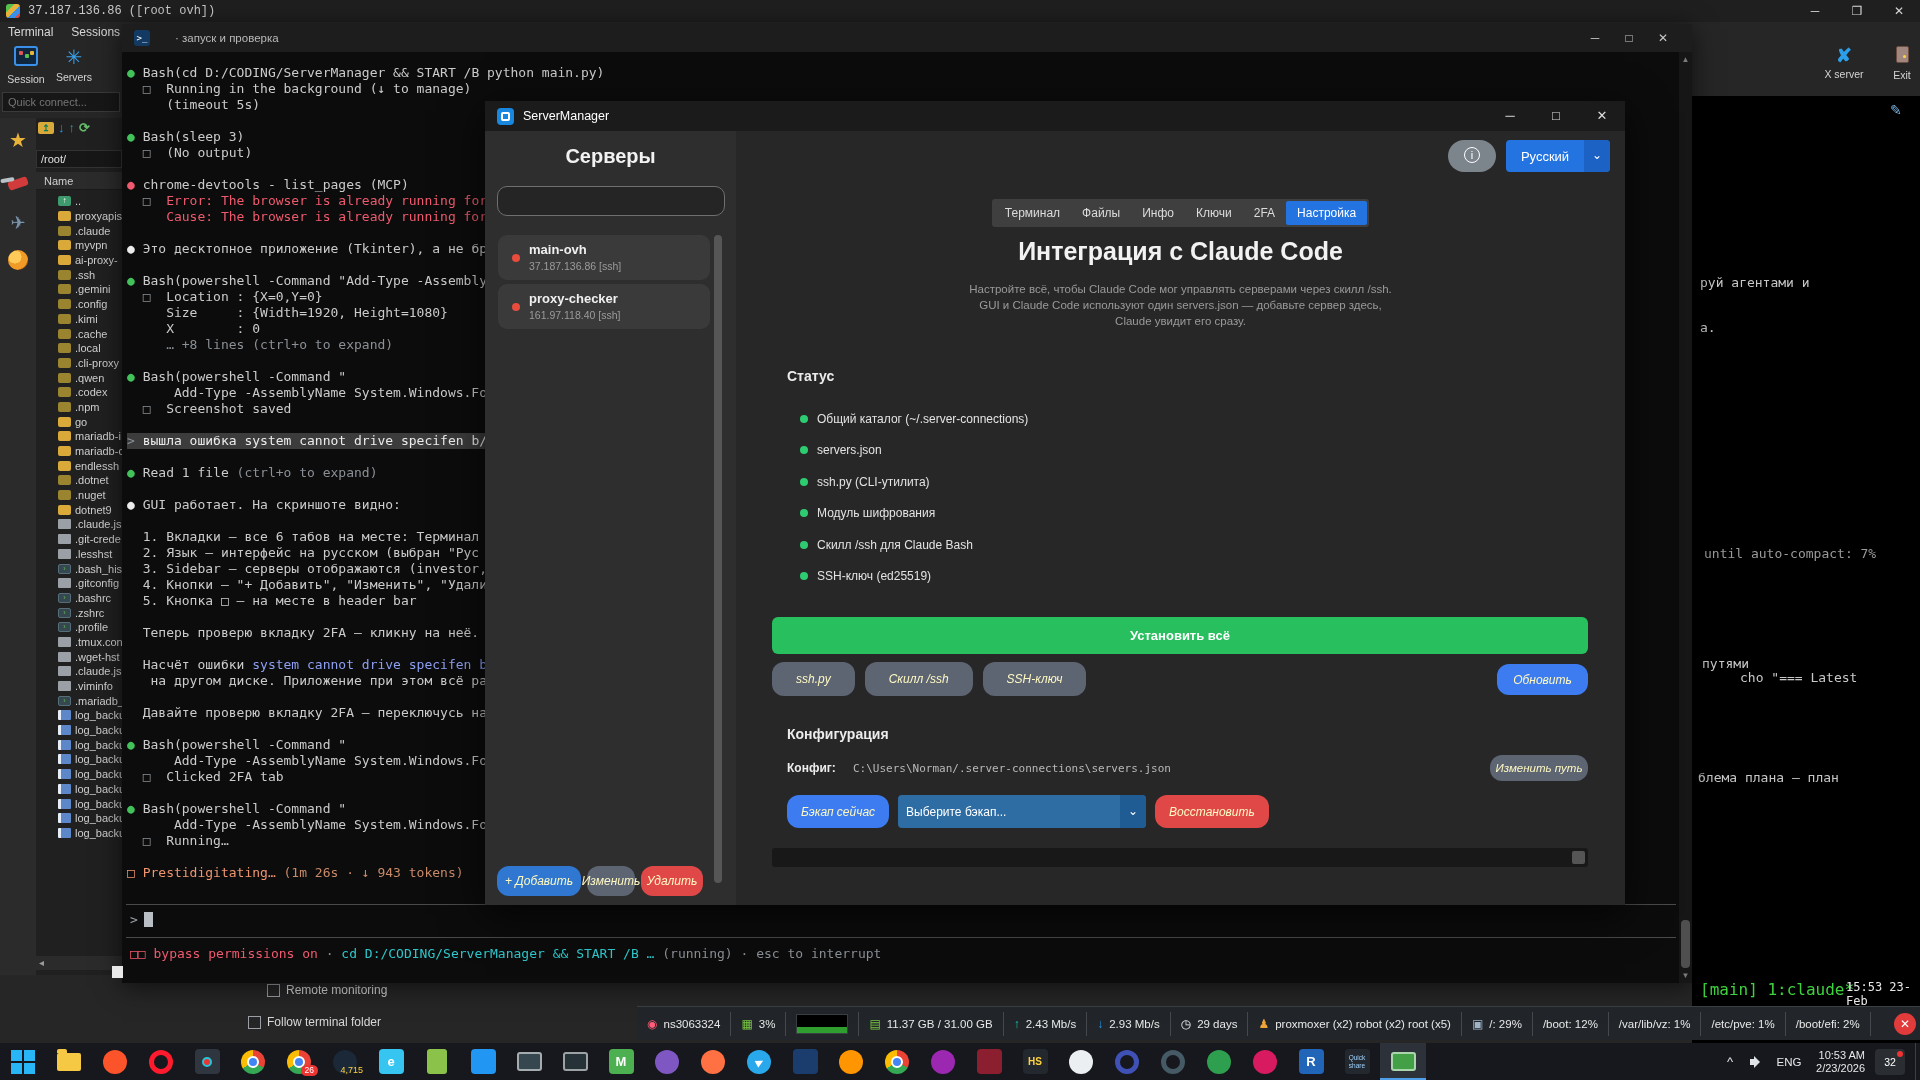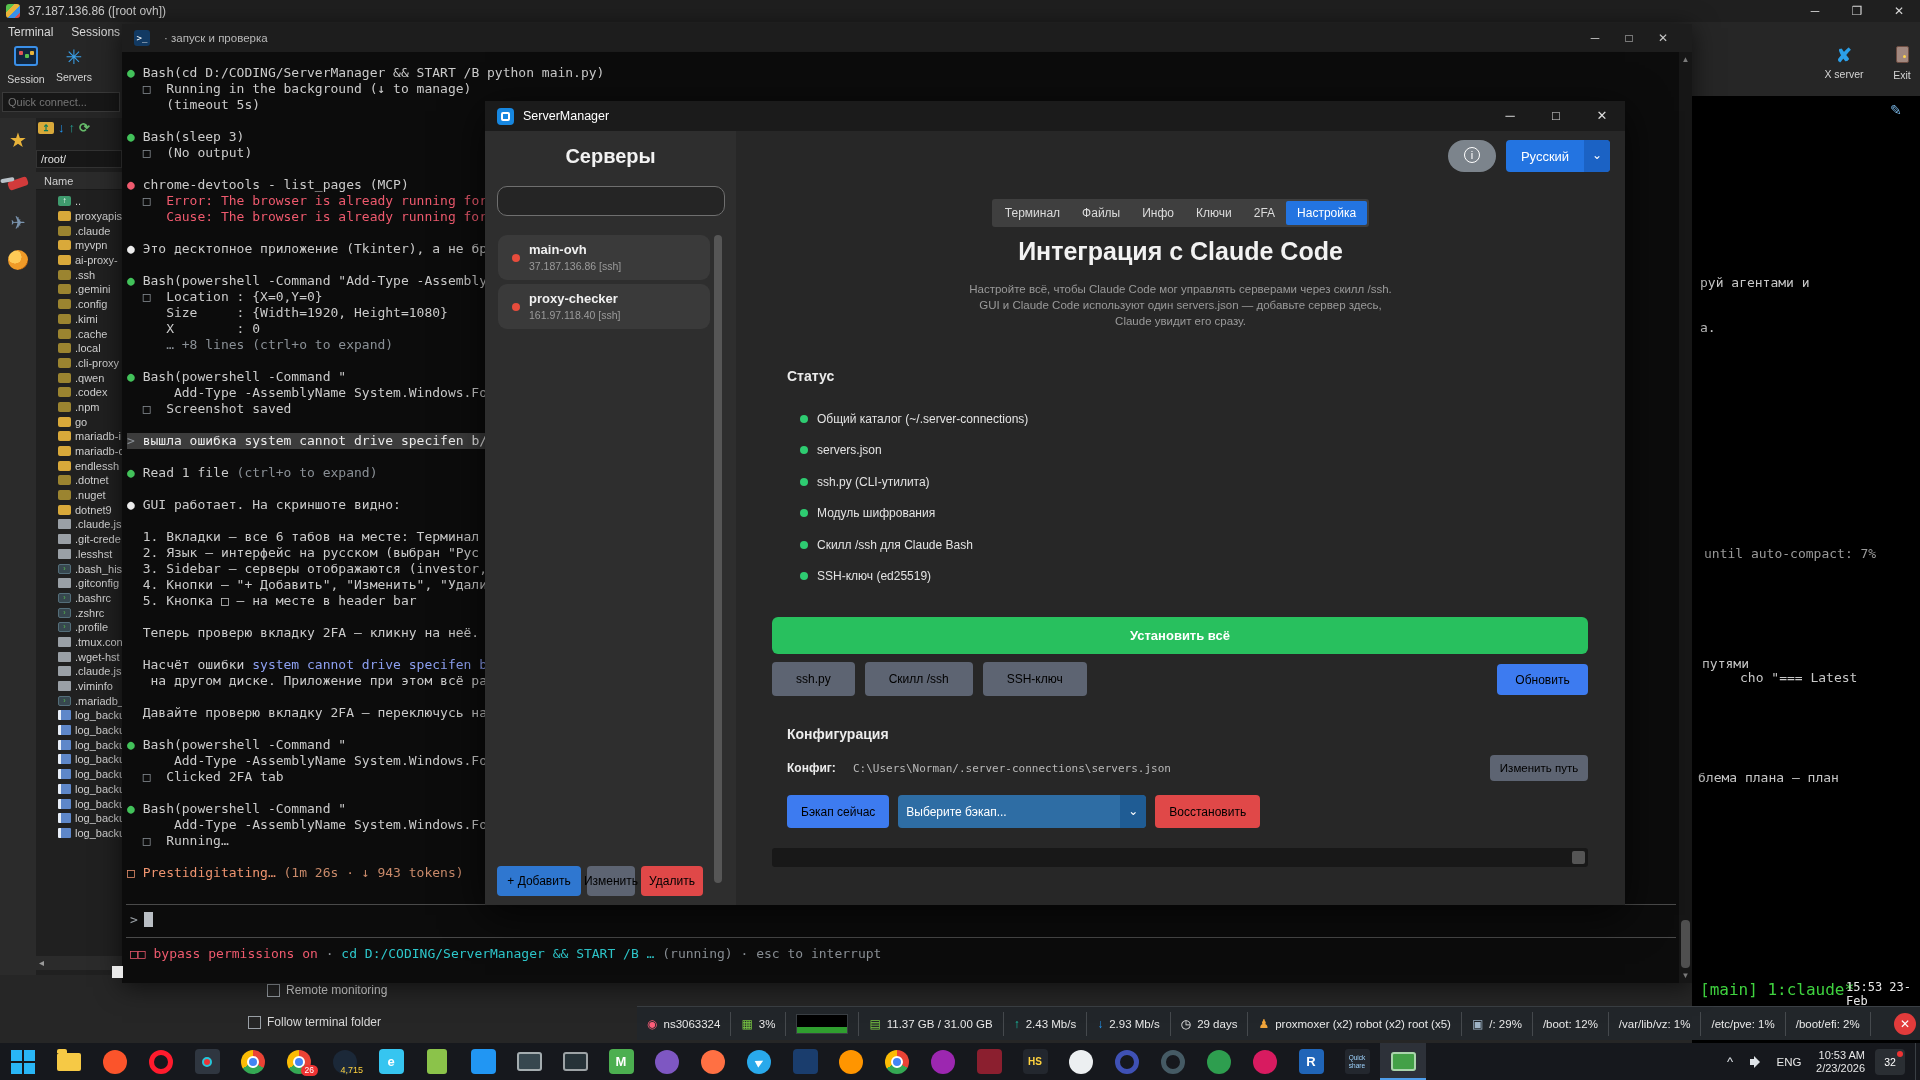--- a/index.html
+++ b/index.html
@@ -5,21 +5,21 @@
   * { margin:0; padding:0; box-sizing:border-box; }
   html,body { background:#000; }
   body { font-family:"Liberation Sans", sans-serif; }
   .screen { position:relative; width:1920px; height:1080px; background:#000; overflow:hidden; }
   .abs { position:absolute; }
 
   
   .mx-titlebar { left:0; top:0; width:1920px; height:22px; background:#1f1f1f; display:flex; align-items:center; }
   .mx-appicon { width:14px; height:14px; margin-left:6px; border-radius:3px;
     background:linear-gradient(135deg,#58c14d 0 30%,#e8b33a 30% 55%,#3a8fe8 55% 80%,#d84a4a 80%); }
-  .mx-title { color:#c9c9c9; font-size:12px; margin-left:8px; }
+  .mx-title { color:#c9c9c9; font-size:12px; margin-left:8px;font-family:Liberation Mono, monospace; }
   .mx-winctl { position:absolute; right:0; top:0; height:22px; display:flex; }
   .mx-winctl span { width:42px; text-align:center; color:#d8d8d8; font-size:12px; line-height:22px; }
   .mx-chrome { left:0; top:22px; width:1920px; height:96px; background:#262626; }
   .mx-menus { position:absolute; left:8px; top:3px; display:flex; gap:18px; }
   .mx-menus span { color:#d8d8d8; font-size:12px; }
   .mx-toolbtn { position:absolute; top:24px; width:48px; text-align:center; }
   .mx-toolbtn .lab { color:#d4d4d4; font-size:10.5px; display:block; margin-top:3px; }
   .sess-icon { display:inline-block; width:24px; height:20px; border:2px solid #3a8fe8; border-radius:3px; position:relative; background:#10263f; }
   .sess-icon i { position:absolute; width:4px; height:4px; border-radius:1px; }
   .sess-icon i:nth-child(1){ left:3px; top:3px; background:#e05555; }
@@ -77,21 +77,21 @@
   .seg { display:flex; align-items:center; gap:6px; padding:0 10px; height:24px; border-right:1px solid #45494d; color:#e8e8e8; font-size:11.5px; white-space:nowrap; }
   .seg .ic { font-size:12px; }
   .minigraph { width:52px; height:20px; background:#000; border:1px solid #3a3f44;
     background-image:linear-gradient(to top,#2f9e2f 0 35%, transparent 35%); }
   .statsbar .closer { margin-left:auto; margin-right:4px; width:22px; height:22px; border-radius:50%; background:#e23b3b; color:#fff; font-size:12px; text-align:center; line-height:22px; }
 
   
   .tw { left:122px; top:24px; width:1570px; height:959px; background:#0c0c0c; z-index:5; box-shadow:0 4px 24px rgba(0,0,0,.6); }
   .tw-titlebar { position:absolute; left:0; top:0; width:100%; height:28px; background:#1d1d1d; display:flex; align-items:center; }
   .tw-icon { width:16px; height:16px; margin-left:12px; background:#123a63; border-radius:3px; color:#fff; font-size:9px; line-height:16px; text-align:center; font-family:"DejaVu Sans Mono",monospace; }
-  .tw-title { color:#b9b9b9; font-size:11.5px; margin-left:14px; }
+  .tw-title { color:#b9b9b9; font-size:11.5px; margin-left:25px; }
   .tw-ctl { position:absolute; right:12px; top:0; height:28px; display:flex; }
   .tw-ctl span { width:34px; text-align:center; line-height:28px; color:#c8c8c8; font-size:12px; }
   .tw-lines { position:absolute; left:5px; top:41px; right:16px; font-family:"DejaVu Sans Mono", monospace; font-size:13px; }
   .tline { height:16px; white-space:pre; }
   .tline.hl { background:#3c3c3c; width:75%; }
   .sg{color:#42c25a} .sr{color:#ef5a6e} .sw{color:#ececec} .st{color:#cbcbcb}
   .sd{color:#8a9096} .sb{color:#8da0f2} .sc{color:#2ec8cc} .so{color:#f09570} .sod{color:#c98a6a}
   .tw-sep { position:absolute; left:4px; right:16px; height:1px; background:#4a4a4a; }
   .tw-prompt { position:absolute; left:8px; font-family:"DejaVu Sans Mono",monospace; font-size:13px; color:#9aa0a6; display:flex; align-items:center; gap:6px; }
   .cursorblk { display:inline-block; width:9px; height:15px; background:#b9bec4; }
@@ -114,21 +114,21 @@
   .sm-search { position:absolute; left:12px; top:55px; width:228px; height:30px; background:#252525; border:1.5px solid #6f6f6f; border-radius:10px; color:#eee; font-size:12px; padding:0 8px; }
   .sm-cards { position:absolute; left:13px; top:104px; width:212px; }
   .scard { height:45px; background:#3a3a3a; border-radius:9px; margin-bottom:4px; position:relative; }
   .scard .dot { position:absolute; left:14px; top:19px; width:8px; height:8px; border-radius:50%; }
   .scard .nm { position:absolute; left:31px; top:7px; color:#f0f0f0; font-size:13px; font-weight:bold; }
   .scard .ip { position:absolute; left:31px; top:25px; color:#9b9b9b; font-size:10.5px; }
   .dot.online { background:#2ecc71; } .dot.offline { background:#e74c3c; }
   .sm-vscroll { position:absolute; left:228px; top:104px; width:10px; height:648px; background:#2e2e2e; }
   .sm-vthumb { position:absolute; left:1px; top:0; width:8px; height:100%; background:#565656; border-radius:4px; }
   .sm-sbtns { position:absolute; left:12px; bottom:9px; display:flex; gap:6px; }
-  .btn { border-radius:4px; color:#000000; font-size:12px; display:flex; align-items:center; justify-content:center; white-space:nowrap; }
+  .btn { border-radius:12px; color:#fef9c3; font-size:12px; display:flex; align-items:center; justify-content:center; white-space:nowrap;font-style:italic; }
   .b-blue { background:#2f77d0; } .b-gray { background:#5d6472; } .b-red { background:#e04848; }
   .sm-main { position:absolute; left:251px; top:30px; right:0; bottom:0; background:#272727; }
   .sm-info { position:absolute; left:712px; top:9px; width:48px; height:32px; background:#7c848c; border-radius:16px; color:#fff; text-align:center; }
   .sm-info i { display:inline-block; width:16px; height:16px; border:1.5px solid #fff; border-radius:50%; font-size:11px; line-height:15px; font-style:normal; margin-top:7px; }
   .sm-lang { position:absolute; left:770px; top:9px; width:104px; height:32px; background:#2374e1; border-radius:4px; display:flex; align-items:center; }
   .sm-lang .lt { flex:1; color:#fff; font-size:13px; text-align:center; }
   .sm-lang .ch { width:26px; height:32px; background:#1b62c4; border-radius:0 4px 4px 0; color:#fff; text-align:center; line-height:30px; font-size:12px; }
   .sm-tabs { position:absolute; left:0; top:68px; width:100%; display:flex; justify-content:center; }
   .sm-tabbar { background:#3f3f3f; border-radius:3px; padding:2px; display:flex; }
   .sm-tab { padding:5px 11px; font-size:12px; color:#dcdcdc; }

